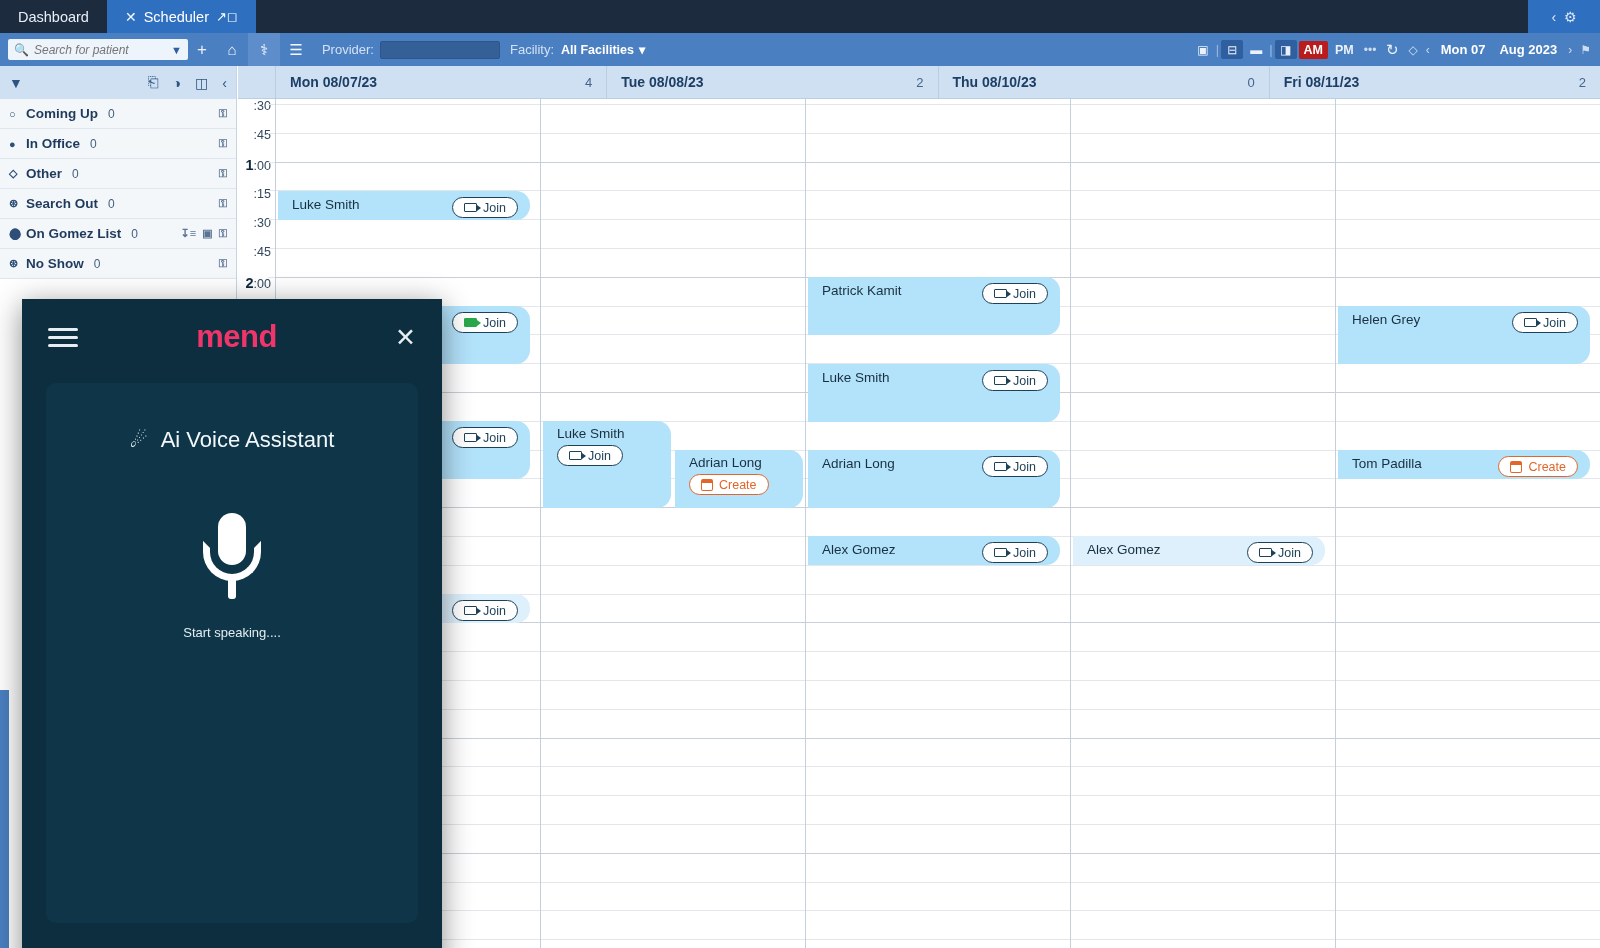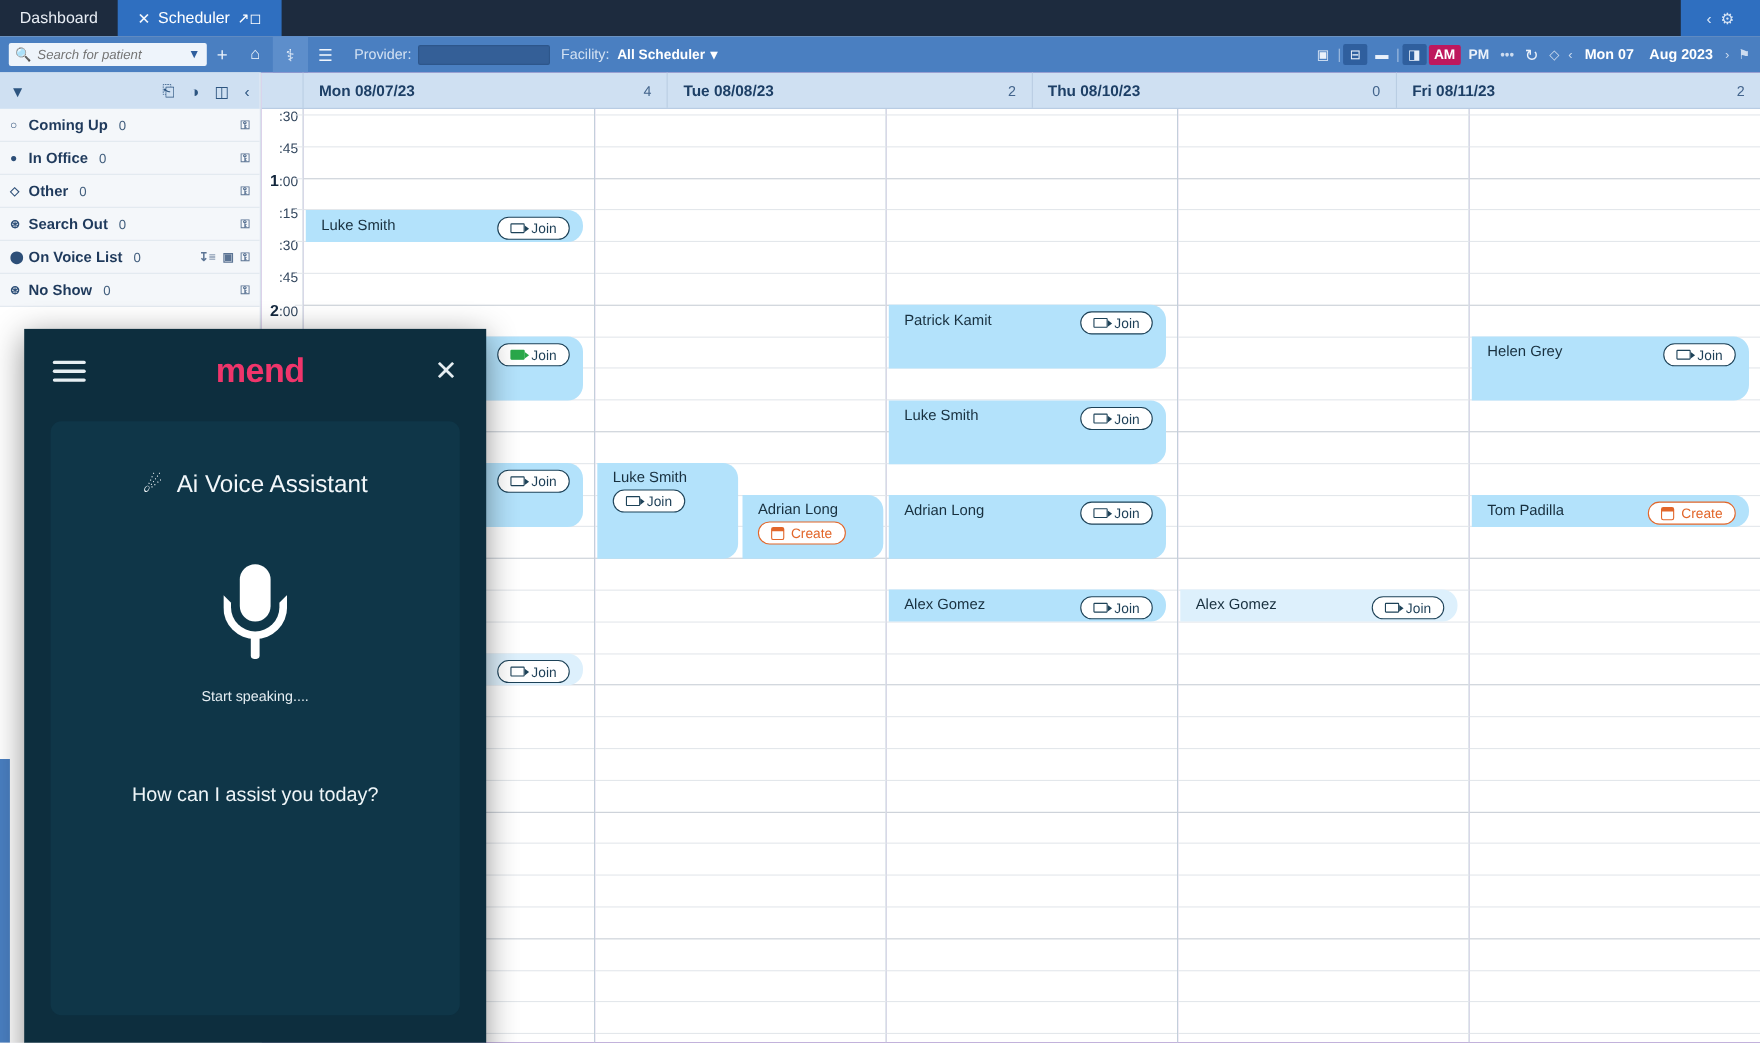--- a/index.html
+++ b/index.html
@@ -62,21 +62,21 @@
     margin-left: auto; display: flex; align-items: center;
     gap: 2px; padding-right: 6px;
   }
   .sqico {
     width: 22px; height: 19px; border-radius: 2px;
     display: flex; align-items: center; justify-content: center;
     font-size: 12px; color: #eaf1fa;
   }
   .sqico.on { background: #2f5f9e; }
   .ampm { font-size: 12.5px; font-weight: bold; padding: 2px 5px; border-radius: 2px; }
-  .ampm.on { background: #be185d; color: #fff; }
+  .ampm.on { background: #b91c1c; color: #fff; }
   .datepill { font-weight: bold; font-size: 13px; color: #ffffff; padding: 0 6px; }
   .arrowsm { font-size: 12px; color: #cddcef; padding: 0 3px; }
 
   
   .sidebar {
     position: absolute; top: 66px; left: 0; width: 237px; height: 882px;
     background: #ffffff; border-right: 1px solid #c6d4e3;
   }
   .sb-head {
     height: 33px; background: #cfe0f2; display: flex; align-items: center;
@@ -226,21 +226,21 @@
       <input type="text" placeholder="Search for patient" style="">
       <span class="funnel">▼</span>
     </div>
     <div class="tb-plus">+</div>
     <div class="tb-ico">⌂</div>
     <div class="tb-ico sel">⚕</div>
     <div class="tb-ico">☰</div>
     <div class="tb-label">Provider:</div>
     <div class="tb-input"></div>
     <div class="tb-label">Facility:</div>
-    <div class="tb-strong" style="margin-left:7px">All Scheduler</div>
+    <div class="tb-strong" style="margin-left:7px">All Facilities</div>
     <div class="tb-strong" style="margin-left:5px">▾</div>
 
     <div class="tb-right">
       <div class="sqico">▣</div>
       <span style="opacity:.5">|</span>
       <div class="sqico on">⊟</div>
       <div class="sqico">▬</div>
       <span style="opacity:.5">|</span>
       <div class="sqico on">◨</div>
       <span class="ampm on">AM</span>
@@ -294,21 +294,21 @@
         <div class="sb-row">
           <span class="bullet">⊛</span>
           <span>Search Out</span>
           <span class="cnt">0</span>
           <span class="trail">
             <span>⚿</span>
           </span>
         </div>
         <div class="sb-row">
           <span class="bullet">⬤</span>
-          <span>On Voice List</span>
+          <span>On Gomez List</span>
           <span class="cnt">0</span>
           <span class="trail">
             <span>↧≡</span>
             <span>▣</span>
             <span>⚿</span>
           </span>
         </div>
         <div class="sb-row">
           <span class="bullet">⊛</span>
           <span>No Show</span>
@@ -654,17 +654,16 @@
         <span>Ai Voice Assistant</span>
       </div>
       <div class="m-mic">
         <div class="mic-shape">
             <div class="cap"></div>
             <div class="arc"></div>
             <div class="stem"></div>
           </div>
       </div>
       <div class="m-sub">Start speaking....</div>
-      <div class="m-ask">How can I assist you today?</div>
     </div>
   </div>
 
 </div>
 
 </body></html>

